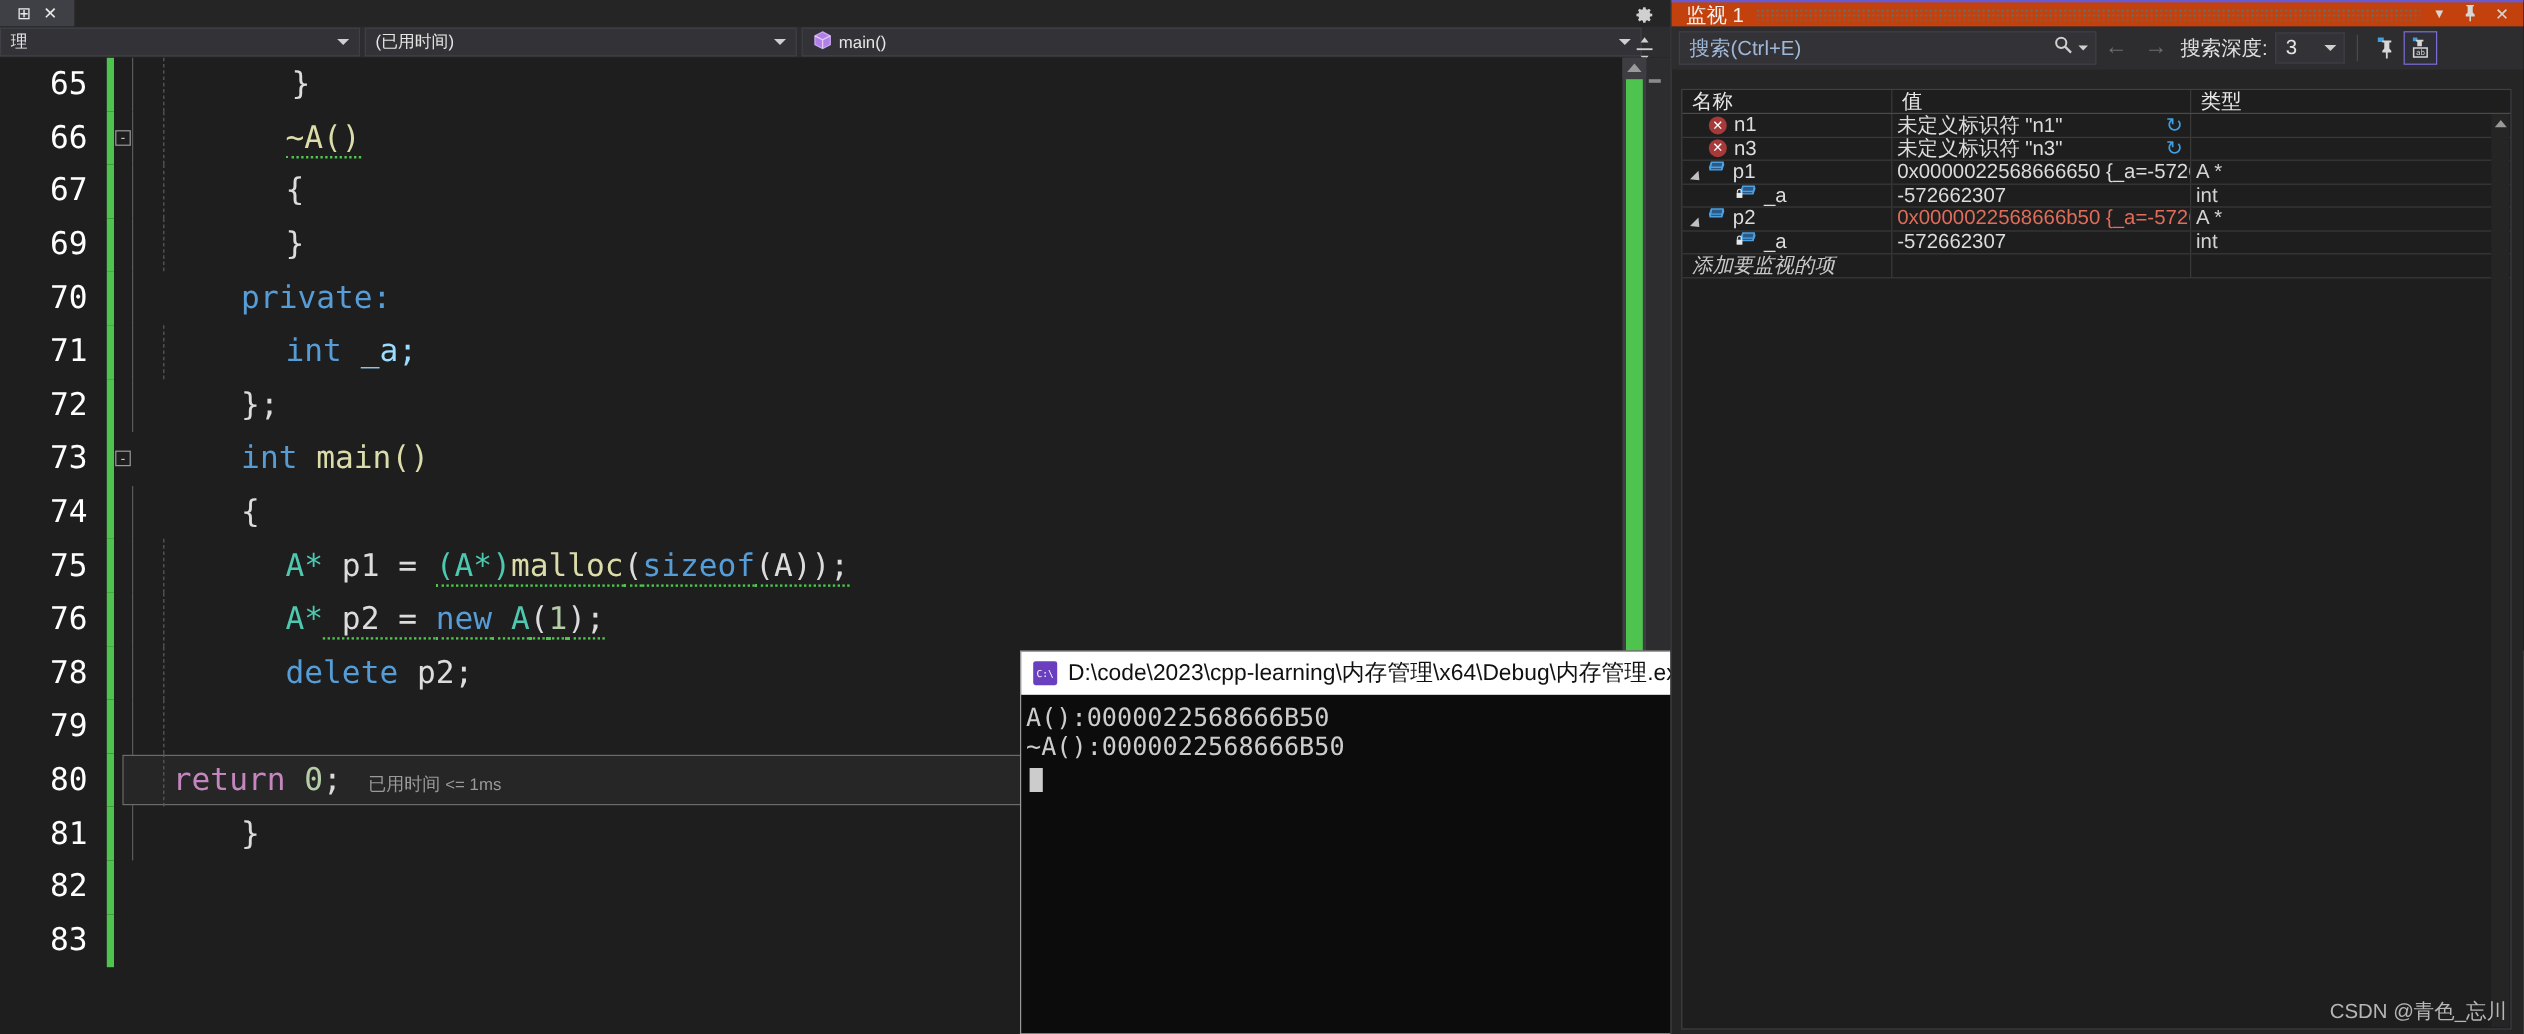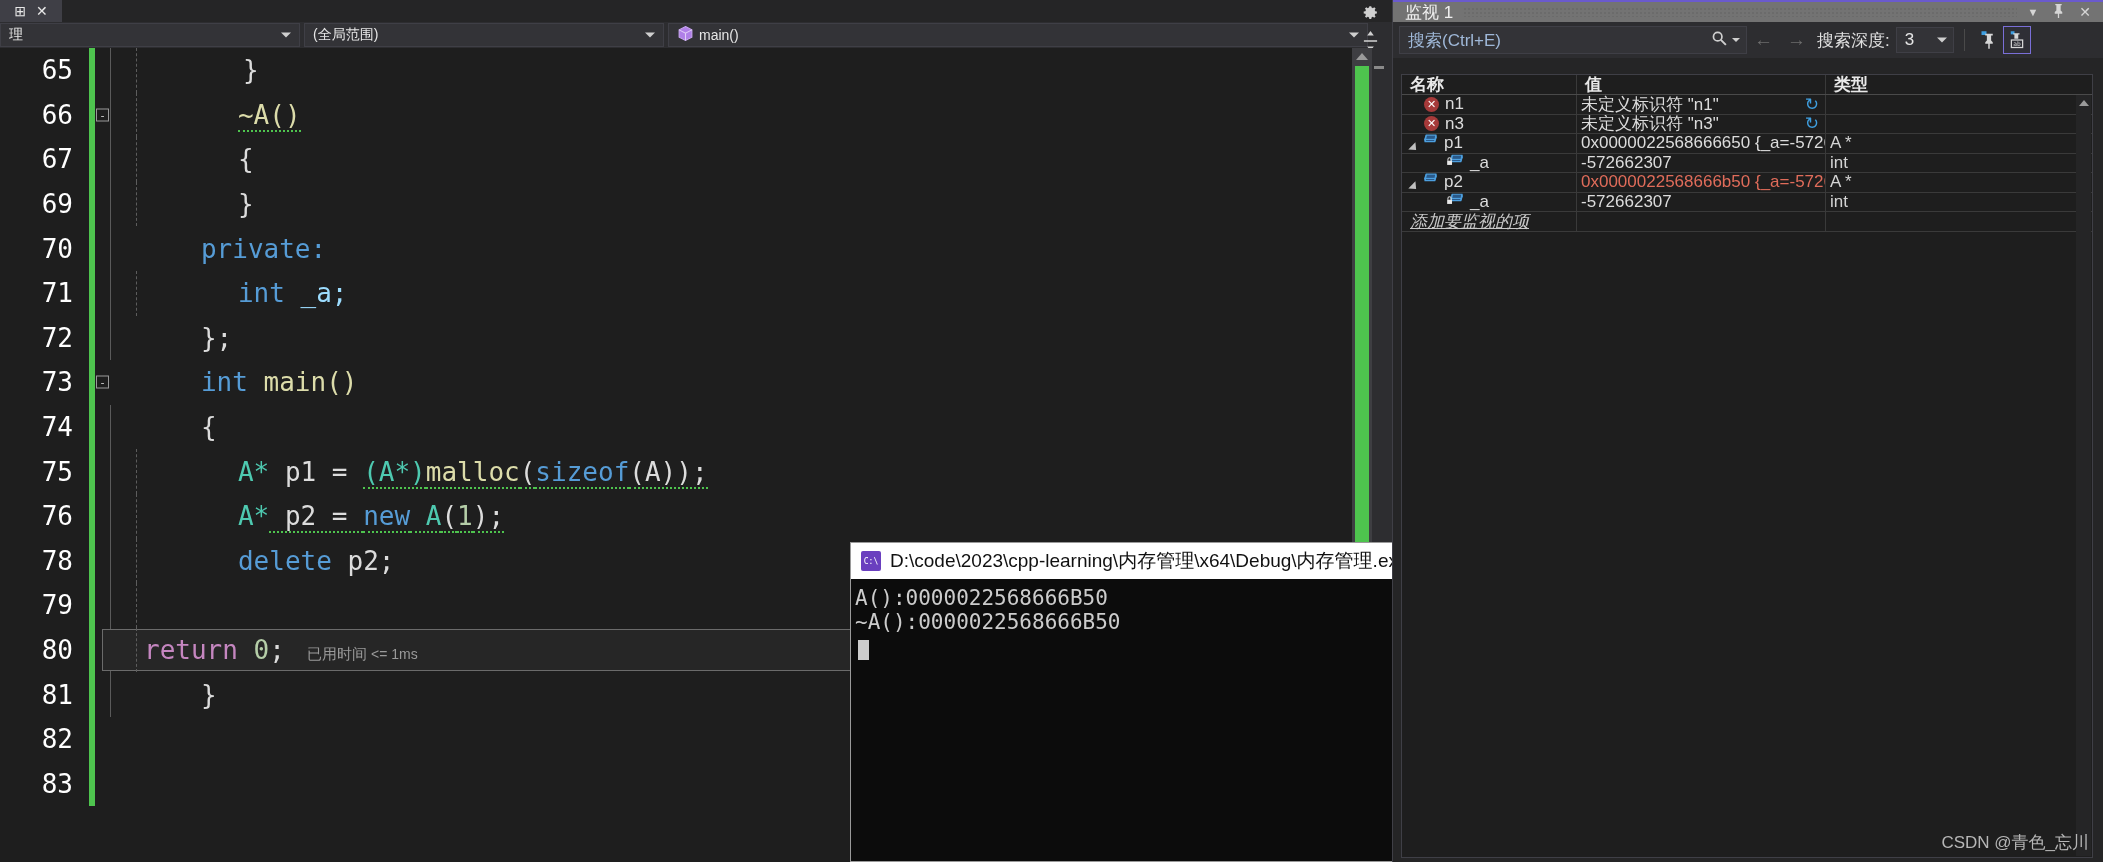--- a/index.html
+++ b/index.html
@@ -83,21 +83,21 @@
                  display:flex;align-items:center;justify-content:center;color:#fff;font-size:10px;
                  font-family:"DejaVu Sans Mono", monospace;}
   #console-title-text{ color:#111; font-size:19px; margin-left:9px; font-family:"Liberation Sans",sans-serif;}
   #console-body{ padding:8px 0 0 4px; font-family:"DejaVu Sans Mono", monospace; font-size:21px;
                  color:#cccccc; line-height:1.12; }
   #console-cursor{ width:11px; height:20px; background:#cccccc; margin-top:6px; margin-left:3px; }
 
   
   #watch{ position:absolute; left:1392px; top:0; width:711px; height:862px; background:#252526;
           border-left:1px solid #3f3f46; }
-  #watch-header{ height:22px; background:#737373; display:flex; align-items:center;
+  #watch-header{ height:22px; background:#c2410c; display:flex; align-items:center;
                  border-top:2px solid #6a5acd; position:relative; }
   #watch-title{ color:#f0f0f0; font-size:17px; padding-left:12px; }
   #watch-dots{ flex:1; margin:0 10px; height:10px;
      background-image:radial-gradient(circle, #6b6b6b 1px, transparent 1px);
      background-size:4px 4px; }
   #watch-hdr-btns{ display:flex; align-items:center; gap:14px; padding-right:12px; color:#d6d6d6; font-size:13px;}
 
   #watch-toolbar{ height:36px; background:#2d2d30; display:flex; align-items:center; padding:0 6px; }
   #watch-search{ width:348px; height:28px; background:#333337; border:1px solid #3f3f46;
                  display:flex; align-items:center; position:relative; }
@@ -112,33 +112,33 @@
                        width:0;height:0;border-left:5px solid transparent;border-right:5px solid transparent;
                        border-top:5px solid #cfcfcf;}
   .tb-sep{ width:1px; height:22px; background:#4a4a4a; margin:0 10px; }
   .tb-btn{ width:28px; height:28px; display:flex; align-items:center; justify-content:center; }
   .tb-btn.sel{ border:1px solid #7a6fd8; background:#2f2f36; }
 
   
   #watch-table{ position:absolute; left:8px; top:74px; width:692px; bottom:4px;
                 background:#1e1e1e; border:1px solid #3f3f46; font-size:17px; }
   .wrow{ display:flex; height:19.5px; align-items:center; border-bottom:1px solid #3a3a3a; }
-  .wrow.head{ height:20px; border-bottom:1px solid #4a4a4a; color:#e8e8e8;font-weight:bold; }
+  .wrow.head{ height:20px; border-bottom:1px solid #4a4a4a; color:#e8e8e8; }
   .c-name{ width:175px; flex:none; display:flex; align-items:center; overflow:hidden;
            border-right:1px solid #3a3a3a; height:100%; }
   .c-val{ width:249px; flex:none; display:flex; align-items:center; overflow:hidden; position:relative;
           border-right:1px solid #3a3a3a; height:100%; padding-left:4px;}
   .c-type{ flex:1; display:flex; align-items:center; overflow:hidden; height:100%; padding-left:4px;}
   .wrow.head .c-name,.wrow.head .c-val,.wrow.head .c-type{ padding-left:8px; }
   .cell-txt{ white-space:nowrap; }
   .val-normal{ color:#dcdcdc; }
   .val-changed{ color:#e06c5a; }
   .val-err{ color:#dcdcdc; }
   .name-txt{ color:#dcdcdc; }
-  .placeholder-txt{ color:#c8c8c8; font-style:italic; padding-left:8px;text-decoration:underline; }
+  .placeholder-txt{ color:#c8c8c8; font-style:italic; padding-left:8px; }
   .expander{ width:16px; flex:none; display:flex; align-items:center; justify-content:center; }
   .tri{ width:0;height:0;border-top:5px solid transparent;border-bottom:5px solid transparent;
         border-left:6px solid #c0c0c0; transform:rotate(45deg); }
   .ind-0{ padding-left:4px;align-items:flex-end; }
   .ind-1{ padding-left:22px; }
   .ind-2{ padding-left:44px; }
   .refresh-icon{ position:absolute; right:6px; color:#3f9fe0; font-size:17px; }
   .errico{ width:15px;height:15px;border-radius:50%;background:#a63a3a;color:#fff;font-size:11px;
            display:flex;align-items:center;justify-content:center; flex:none; margin-right:6px;
            font-family:"DejaVu Sans", sans-serif;}
@@ -159,21 +159,21 @@
     <span class="tabicon">✕</span>
   </div>
 </div>
 
 <div id="navbar">
   <div class="combo" id="combo-project">
     <span class="lbl">理</span>
     <span class="caret"></span>
   </div>
   <div class="combo" id="combo-scope">
-    <span class="lbl">(全局范围)</span>
+    <span class="lbl">(已用时间)</span>
     <span class="caret"></span>
   </div>
   <div class="combo" id="combo-member">
     <span class="cube-icon">
       <svg width="17" height="17" viewBox="0 0 16 16">
         <path d="M8 1.5 14 4.6v6.8L8 14.5 2 11.4V4.6z" fill="#b07fe8" stroke="#c9a6f2" stroke-width="1"></path>
         <path d="M2 4.6 8 7.7l6-3.1M8 7.7v6.8" fill="none" stroke="#e0cdf7" stroke-width="1"></path>
       </svg>
     </span>
     <span class="lbl">main()</span>

